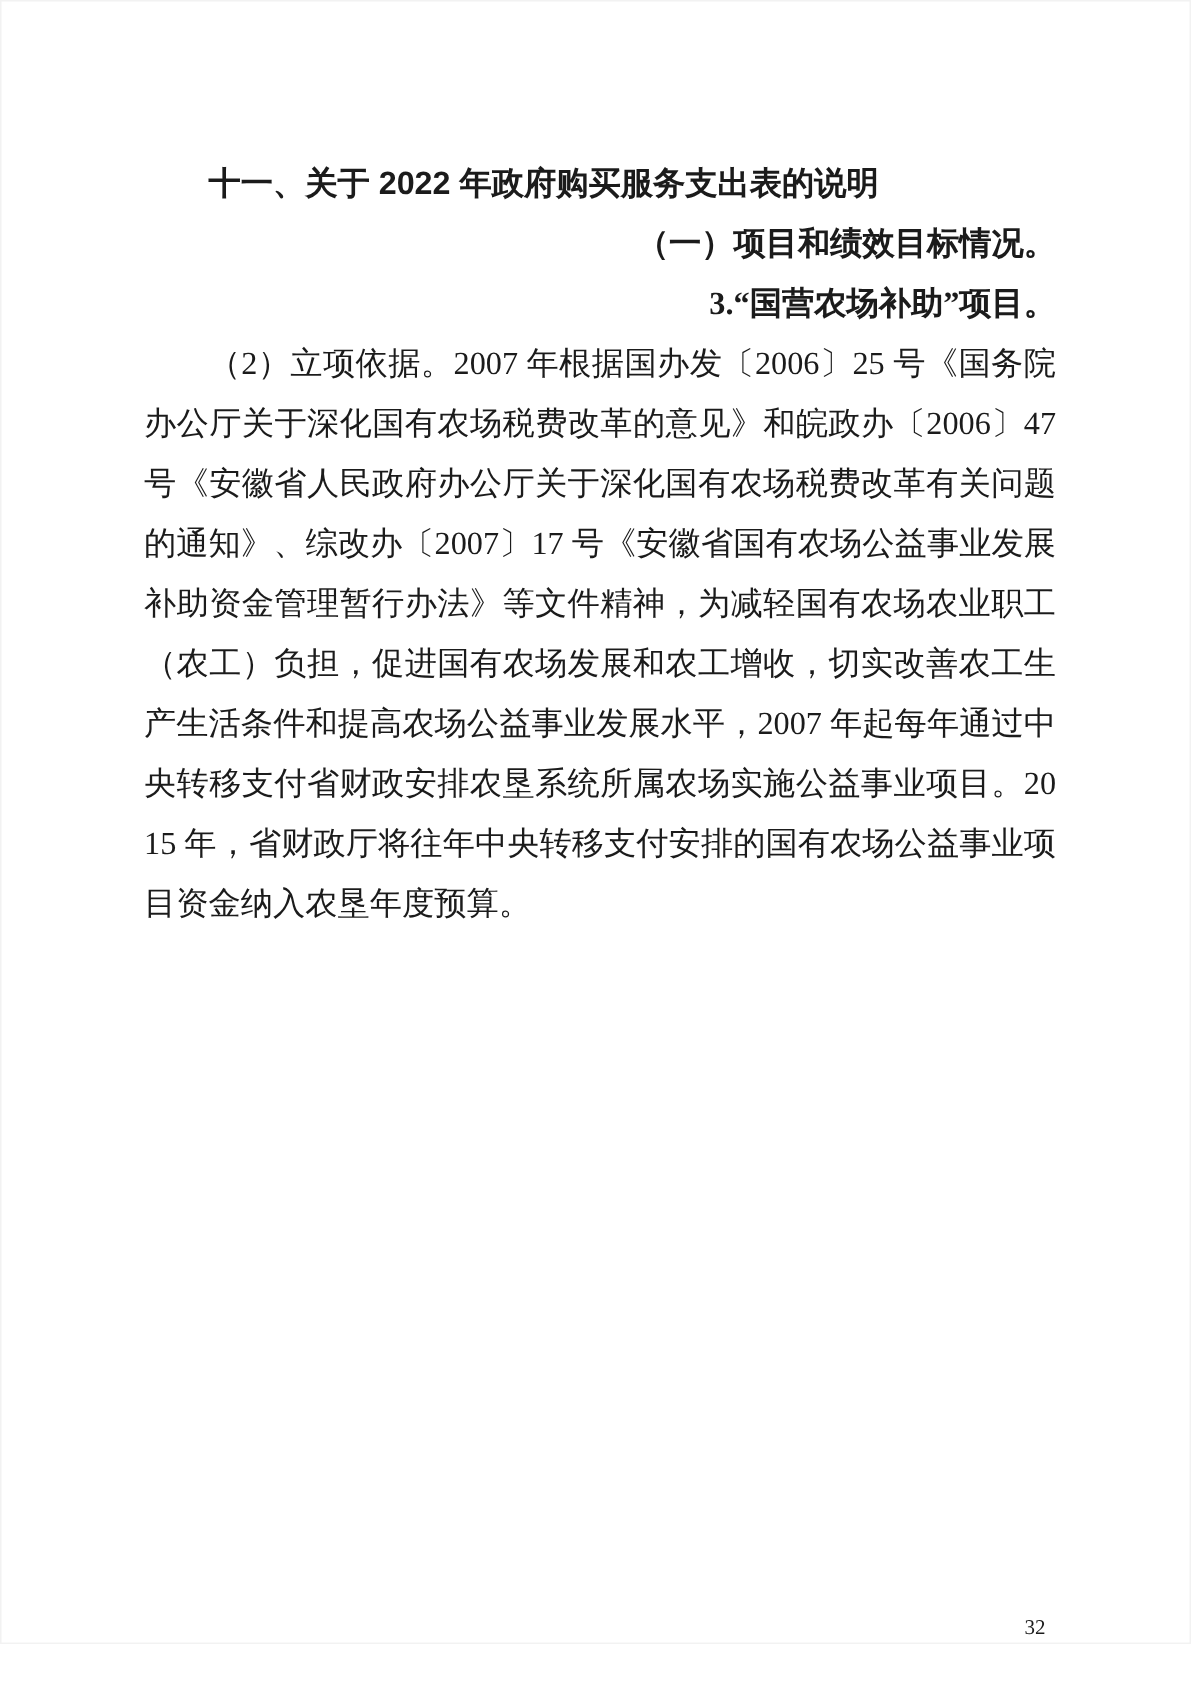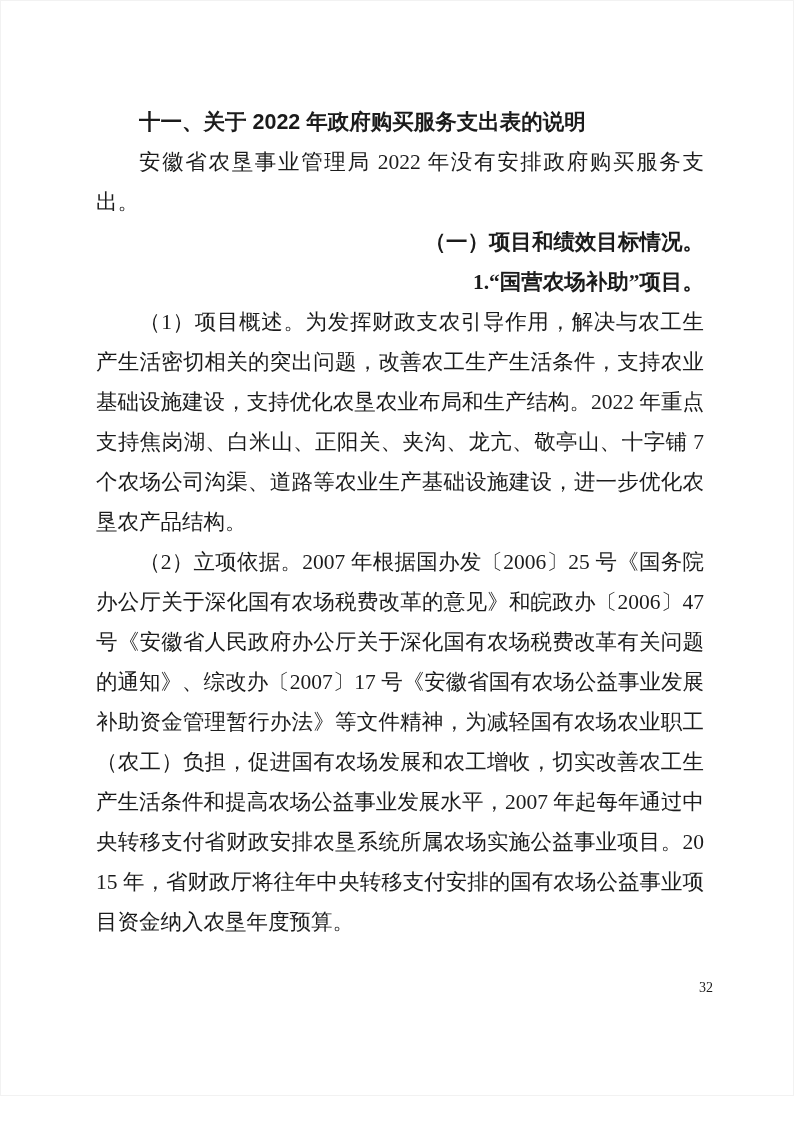--- a/index.html
+++ b/index.html
@@ -41,36 +41,34 @@
   .heading-kai {
     font-weight: 700;
     font-family: "Liberation Serif", "DejaVu Serif", serif;
     text-align: right;
   }
   .body-text {
     font-weight: 400;
   }
   .page-number {
     position: absolute;
-    top: 978px;
+    top: 1076px;
     left: 682px;
     width: 30px;
     font-size: 14px;
     line-height: 18px;
-    text-align: right;
+    text-align: left;
     font-family: "Liberation Serif", "DejaVu Serif", serif;
     color: #1b1b1b;
   }
 </style>
 </head>
 <body>
 
 <div class="page">
   <div class="content">
     <p class="block heading-hei">十一、关于 2022 年政府购买服务支出表的说明</p>
-    <p class="block body-text">安徽省农垦事业管理局 2022 年没有安排政府购买服务支出。</p>
     <p class="block heading-kai">（一）项目和绩效目标情况。</p>
-    <p class="block heading-kai">1.“国营农场补助”项目。</p>
-    <p class="block body-text">（1）项目概述。为发挥财政支农引导作用，解决与农工生产生活密切相关的突出问题，改善农工生产生活条件，支持农业基础设施建设，支持优化农垦农业布局和生产结构。2022 年重点支持焦岗湖、白米山、正阳关、夹沟、龙亢、敬亭山、十字铺 7 个农场公司沟渠、道路等农业生产基础设施建设，进一步优化农垦农产品结构。</p>
+    <p class="block heading-kai">3.“国营农场补助”项目。</p>
     <p class="block body-text">（2）立项依据。2007 年根据国办发〔2006〕25 号《国务院办公厅关于深化国有农场税费改革的意见》和皖政办〔2006〕47 号《安徽省人民政府办公厅关于深化国有农场税费改革有关问题的通知》、综改办〔2007〕17 号《安徽省国有农场公益事业发展补助资金管理暂行办法》等文件精神，为减轻国有农场农业职工（农工）负担，促进国有农场发展和农工增收，切实改善农工生产生活条件和提高农场公益事业发展水平，2007 年起每年通过中央转移支付省财政安排农垦系统所属农场实施公益事业项目。2015 年，省财政厅将往年中央转移支付安排的国有农场公益事业项目资金纳入农垦年度预算。</p>
   </div>
   <div class="page-number">32</div>
 </div>
 
 </body></html>

